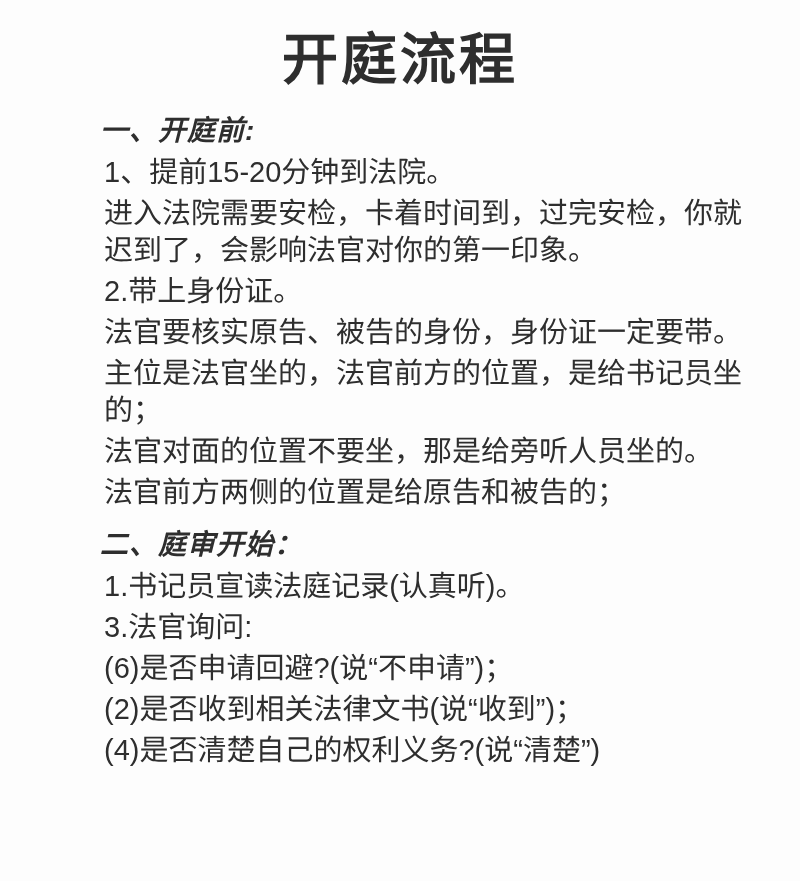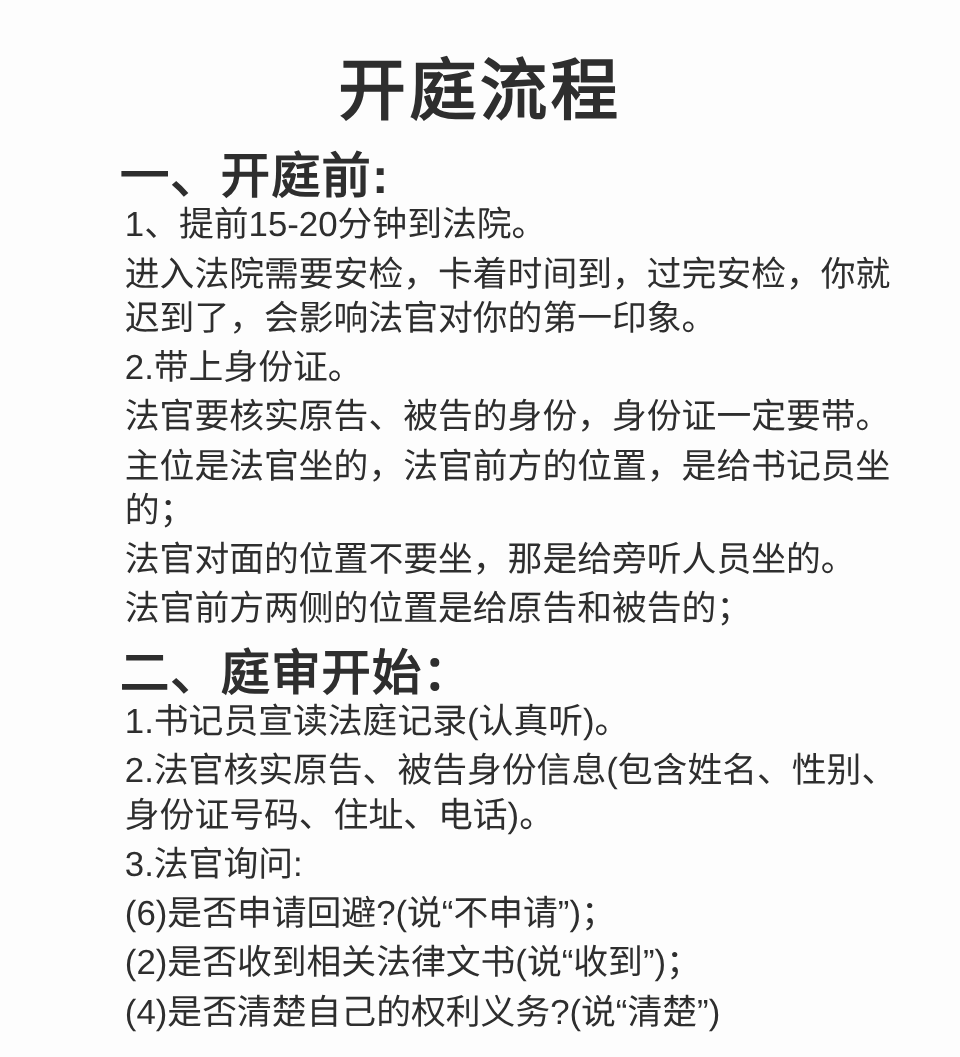--- a/index.html
+++ b/index.html
@@ -8,44 +8,45 @@
     background: #ffffff;
   }
   .page {
     position: relative;
     width: 800px;
     height: 881px;
     box-sizing: border-box;
     background: var(--bg-color, #fdfdfd);
     color: var(--text-color, #2e2e2e);
     font-family: "Liberation Sans", sans-serif;
-    padding-top: 40px;
+    padding-top: 24px;
     overflow: hidden;
   }
   .title {
     margin: 0 0 12px 0;
     text-align: center;
     font-size: 56px;
     font-weight: 700;
     letter-spacing: 3px;
     line-height: 1.3;
   }
   .body {
     width: 672px;
     margin-left: 100px;
     font-size: 29px;
     line-height: 37px;
     line-break: strict;
   }
   .heading {
     margin: 15px 0 2px 0;
-    font-size: 41px;
+    font-size: 28px;
     font-weight: 700;
     line-height: 38px;
     letter-spacing: 1px;
+    font-style: italic;
   }
   .line {
     margin: 4px;
   }
 </style>
 </head>
 <body>
 
 <main class="page">
   <h1 class="title">开庭流程</h1>
@@ -55,19 +56,18 @@
     <p class="line">1、提前15-20分钟到法院。</p>
     <p class="line">进入法院需要安检，卡着时间到，过完安检，你就迟到了，会影响法官对你的第一印象。</p>
     <p class="line">2.带上身份证。</p>
     <p class="line">法官要核实原告、被告的身份，身份证一定要带。</p>
     <p class="line">主位是法官坐的，法官前方的位置，是给书记员坐的；</p>
     <p class="line">法官对面的位置不要坐，那是给旁听人员坐的。</p>
     <p class="line">法官前方两侧的位置是给原告和被告的；</p>
 
     <h2 class="heading">二、庭审开始：</h2>
     <p class="line">1.书记员宣读法庭记录(认真听)。</p>
-    <p class="line">2.法官核实原告、被告身份信息(包含姓名、性别、身份证号码、住址、电话)。</p>
     <p class="line">3.法官询问:</p>
     <p class="line">(6)是否申请回避?(说“不申请”)；</p>
     <p class="line">(2)是否收到相关法律文书(说“收到”)；</p>
     <p class="line">(4)是否清楚自己的权利义务?(说“清楚”)</p>
   </div>
 </main>
 
 </body></html>

